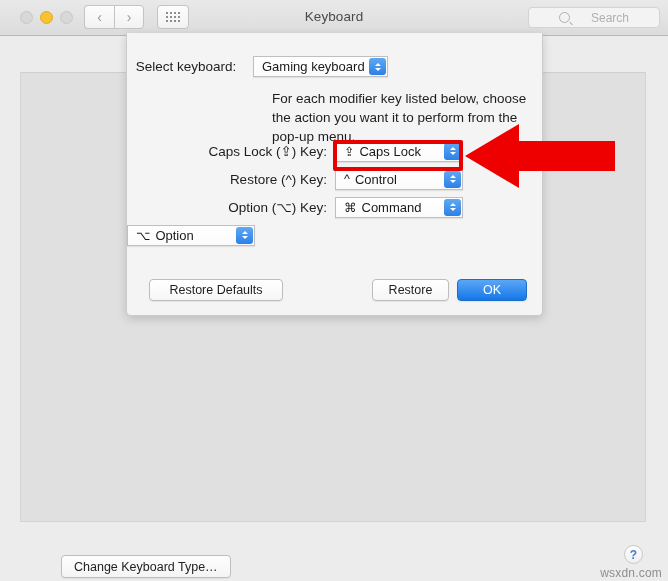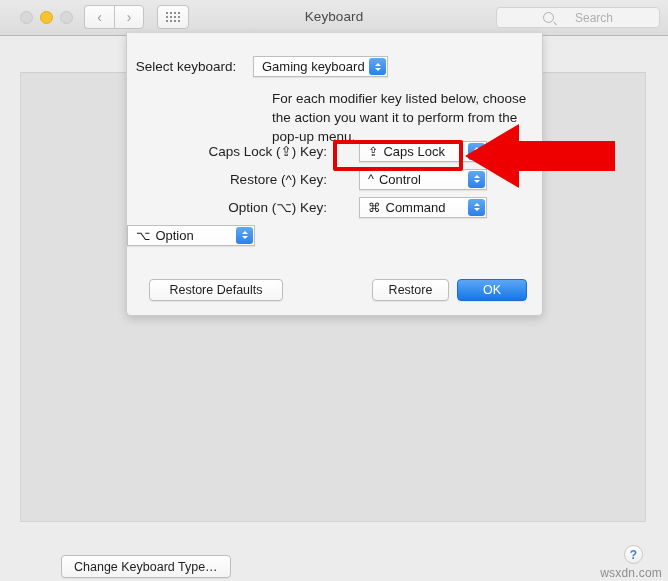--- a/index.html
+++ b/index.html
@@ -87,21 +87,21 @@
     width: 668px;
     text-align: center;
     font-size: 13.5px;
     color: #4a4a4a;
     letter-spacing: 0.1px;
   }
 
   #search {
     position: absolute;
     right: 8px; top: 7px;
-    width: 164px; height: 21px;
+    width: 132px; height: 21px;
     background: #f3f3f3;
     border: 1px solid #d3d3d3;
     border-radius: 4px;
     box-sizing: border-box;
     display: flex;
     align-items: center;
     justify-content: center;
     gap: 21px;
   }
   #search .mag {
@@ -255,21 +255,20 @@
   
   #mods {
     position: absolute;
     left: 0; top: 104px;
     width: 417px;
   }
   .mrow {
     height: 28px;
     display: flex;
     align-items: center;
-    gap: 24px;
   }
   .mlabel {
     width: 208px;
     text-align: right;
     padding-right: 8px;
     font-size: 13.5px;
     color: #1d1d1d;
     box-sizing: border-box;
     white-space: nowrap;
   }

